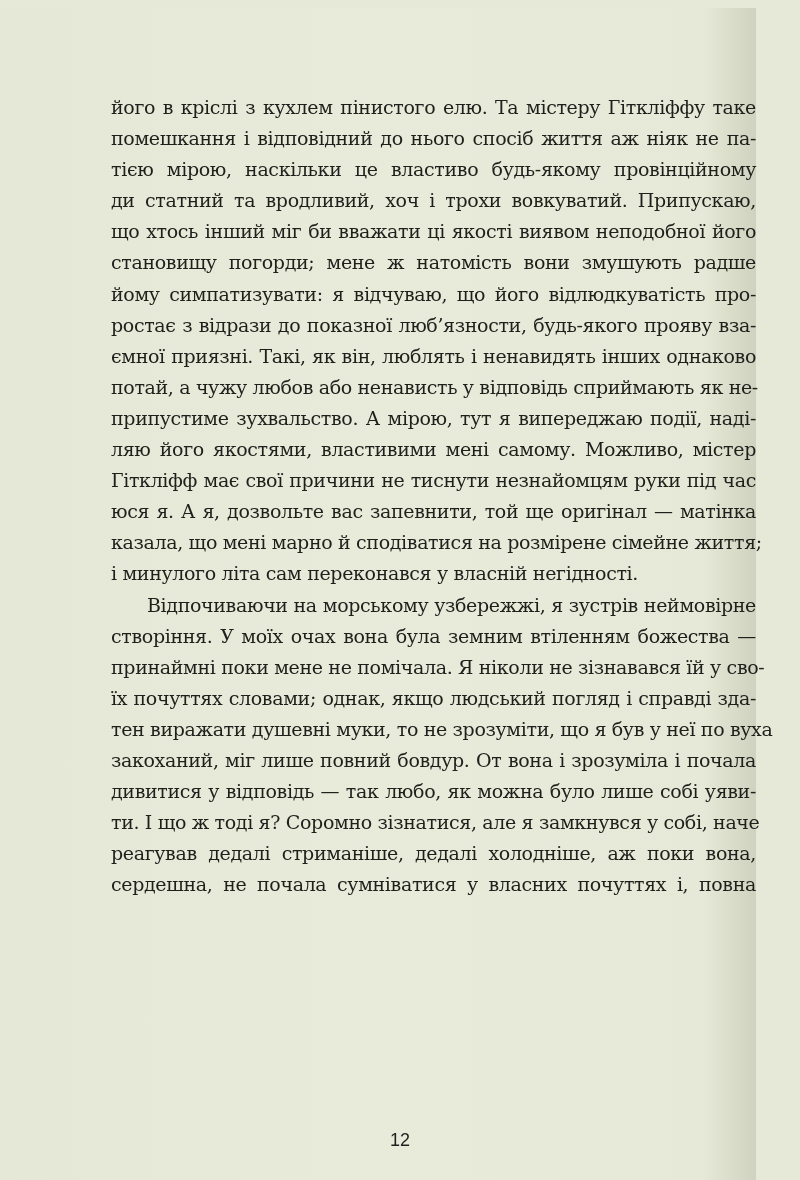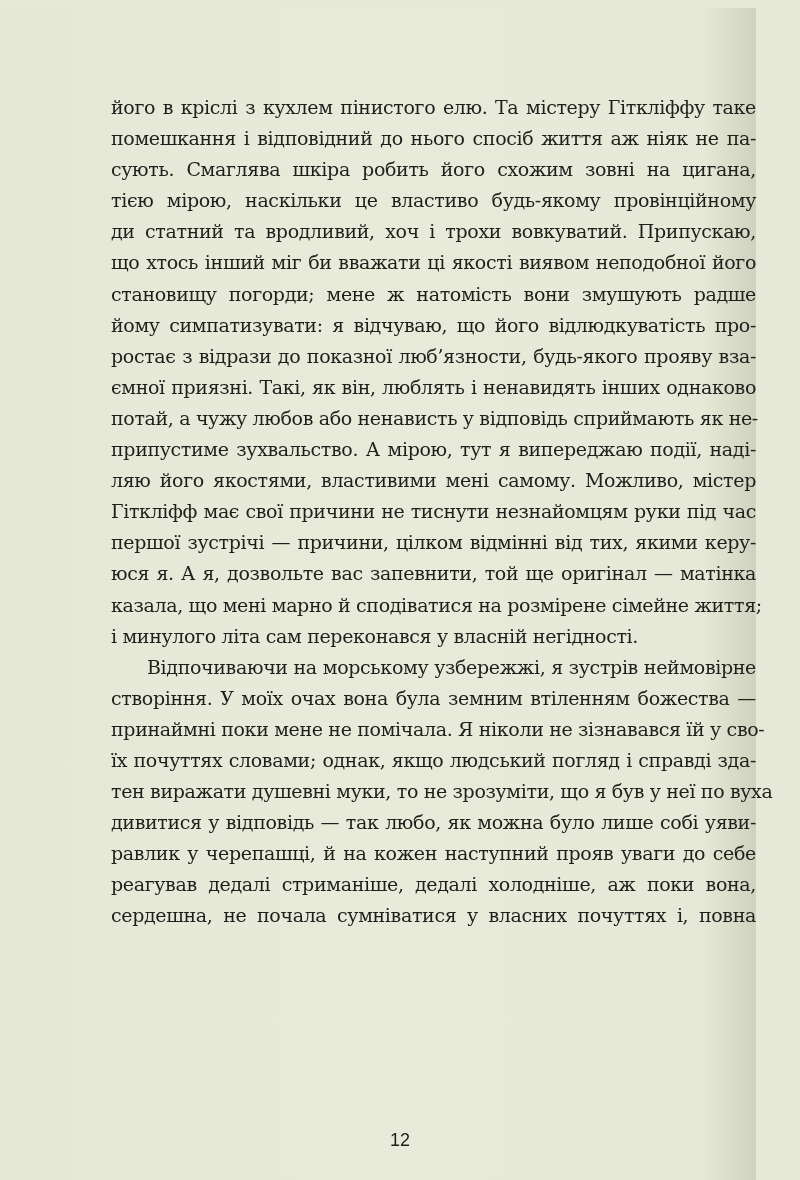--- a/index.html
+++ b/index.html
@@ -56,41 +56,40 @@
     }
   </style>
 </head>
 <body>
 
 <div class="page">
   <div class="text-block">
 
     <span class="line">його в кріслі з кухлем пінистого елю. Та містеру Гіткліффу таке</span>
     <span class="line">помешкання і відповідний до нього спосіб життя аж ніяк не па-</span>
-    <span class="line">сують. Смаглява шкіра робить його схожим зовні на цигана,</span>
     <span class="line">тією мірою, наскільки це властиво будь-якому провінційному</span>
     <span class="line">ди статний та вродливий, хоч і трохи вовкуватий. Припускаю,</span>
     <span class="line">що хтось інший міг би вважати ці якості виявом неподобної його</span>
     <span class="line">становищу погорди; мене ж натомість вони змушують радше</span>
     <span class="line">йому симпатизувати: я відчуваю, що його відлюдкуватість про-</span>
     <span class="line">ростає з відрази до показної люб’язности, будь-якого прояву вза-</span>
     <span class="line">ємної приязні. Такі, як він, люблять і ненавидять інших однаково</span>
     <span class="line">потай, а чужу любов або ненависть у відповідь сприймають як не-</span>
     <span class="line">припустиме зухвальство. А мірою, тут я випереджаю події, наді-</span>
     <span class="line">ляю його якостями, властивими мені самому. Можливо, містер</span>
     <span class="line">Гіткліфф має свої причини не тиснути незнайомцям руки під час</span>
-    <span class="line">першої зустрічі — причини, цілком відмінні від тих, якими керу-</span>
     <span class="line">юся я. А я, дозвольте вас запевнити, той ще оригінал — матінка</span>
     <span class="line">казала, що мені марно й сподіватися на розмірене сімейне життя;</span>
     <span class="line last">і минулого літа сам переконався у власній негідності.</span>
 
     <span class="line indent">Відпочиваючи на морському узбережжі, я зустрів неймовірне</span>
     <span class="line">створіння. У моїх очах вона була земним втіленням божества —</span>
     <span class="line">принаймні поки мене не помічала. Я ніколи не зізнавався їй у сво-</span>
     <span class="line">їх почуттях словами; однак, якщо людський погляд і справді зда-</span>
     <span class="line">тен виражати душевні муки, то не зрозуміти, що я був у неї по вуха</span>
+    <span class="line">закоханий, міг лише повний бовдур. От вона і зрозуміла і почала</span>
     <span class="line">дивитися у відповідь — так любо, як можна було лише собі уяви-</span>
-    <span class="line">равлик у черепашці, й на кожен наступний прояв уваги до себе</span>
+    <span class="line">ти. І що ж тоді я? Соромно зізнатися, але я замкнувся у собі, наче</span>
     <span class="line">реагував дедалі стриманіше, дедалі холодніше, аж поки вона,</span>
     <span class="line">сердешна, не почала сумніватися у власних почуттях і, повна</span>
   </div>
   <div class="page-number">12</div>
 </div>
 
 </body></html>

